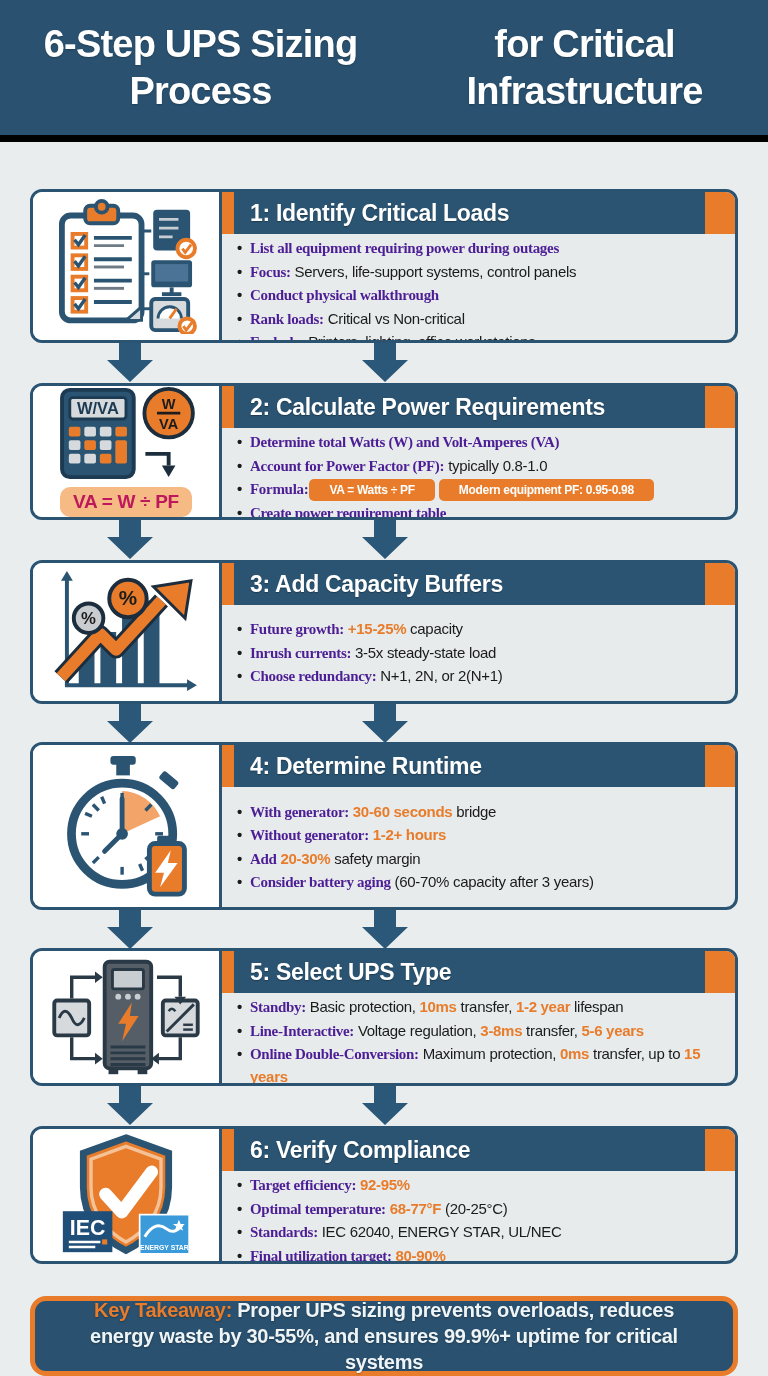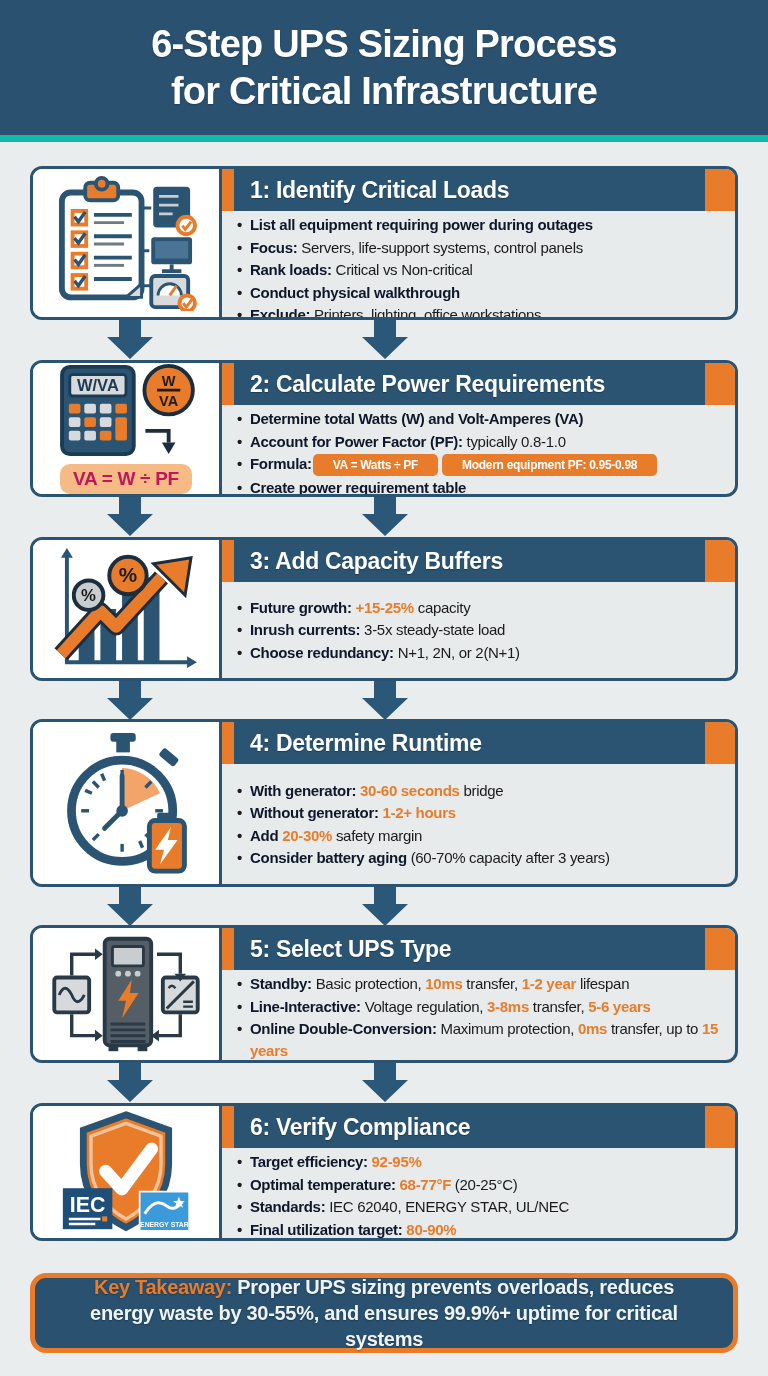--- a/index.html
+++ b/index.html
@@ -7,30 +7,30 @@
   body {
     height:1376px;
     background:#EAEDEE;
     font-family:"Liberation Sans","DejaVu Sans",sans-serif;
     overflow:hidden;
   }
   
   .header {
     height:142px;
     background:#2A5270;
-    border-bottom:7px solid #14b8a6;
-    display:flex; flex-direction:column; justify-content:center; 
+    border-bottom:7px solid #000000;
+    display:flex; flex-direction:row; justify-content:center; align-items:center;
     color:#FFFFFF; text-align:center;
   }
   .header .line {
     font-size:38px; font-weight:700; letter-spacing:-0.8px; line-height:47px;
     text-shadow:0 1px 2px rgba(0,0,0,0.25);
   }
   
-  .main { padding:24px 30px 0 30px; }
+  .main { padding:24px 30px 0 30px;margin-top:23px; }
   .card {
     display:flex;
     border:3px solid #2A5472;
     border-radius:12px;
     background:#E7EBEC;
     overflow:hidden;
   }
   .card-1{height:154px;} .card-2{height:137px;} .card-3{height:144px;}
   .card-4{height:168px;} .card-5{height:138px;} .card-6{height:138px;}
   .icon-panel {
@@ -57,21 +57,21 @@
     padding:3px 10px 3px 14px; gap:1px;
   }
   .bullets li {
     position:relative; padding-left:14px;
     font-size:15px; line-height:21.5px; letter-spacing:-0.3px; color:#1B1B1B;
   }
   .bullets li::before {
     content:"•"; position:absolute; left:1px; top:0;
     font-weight:700; color:#1B1B1B;
   }
-  .seg-b { font-weight:700; color:#0f172a; }
+  .seg-b { font-weight:700; color:#4c1d95;font-family:Liberation Serif, serif; }
   .seg-r { font-weight:400; color:#1B1B1B; }
   .seg-o { font-weight:700; color:#E87C2A; }
   .seg-p {
     display:inline-block; background:#E87C2A; color:#FFFFFF;
     font-weight:700; font-size:12px; line-height:20px;
     padding:1px 20px; border-radius:5px; margin:0 3px 0 1px;
   }
   
   .arrow-row { position:relative; height:40px; }
   .darrow { position:absolute; top:0; width:46px; height:39px; }
@@ -159,22 +159,22 @@
     </div>
     <div class="content">
       <div class="title-bar">
         <div class="acc-l"></div>
         <div class="bar-main">1: Identify Critical Loads</div>
         <div class="acc-r"></div>
       </div>
       <ul class="bullets">
           <li><span class="seg-b">List all equipment requiring power during outages</span></li>
           <li><span class="seg-b">Focus:</span><span class="seg-r"> Servers, life-support systems, control panels</span></li>
+          <li><span class="seg-b">Conduct physical walkthrough</span></li>
           <li><span class="seg-b">Rank loads:</span><span class="seg-r"> Critical vs Non-critical</span></li>
-          <li><span class="seg-b">Conduct physical walkthrough</span></li>
           <li><span class="seg-b">Exclude:</span><span class="seg-r"> Printers, lighting, office workstations</span></li>
         </ul>
     </div>
   </section>
 
   <div class="arrow-row">
     <svg class="darrow" style="left:77px" viewBox="0 0 46 39">
         <polygon points="12,0 34,0 34,17 46,17 23,39 0,17 12,17" fill="#2B5878"></polygon>
       </svg>
     <svg class="darrow" style="left:332px" viewBox="0 0 46 39">

